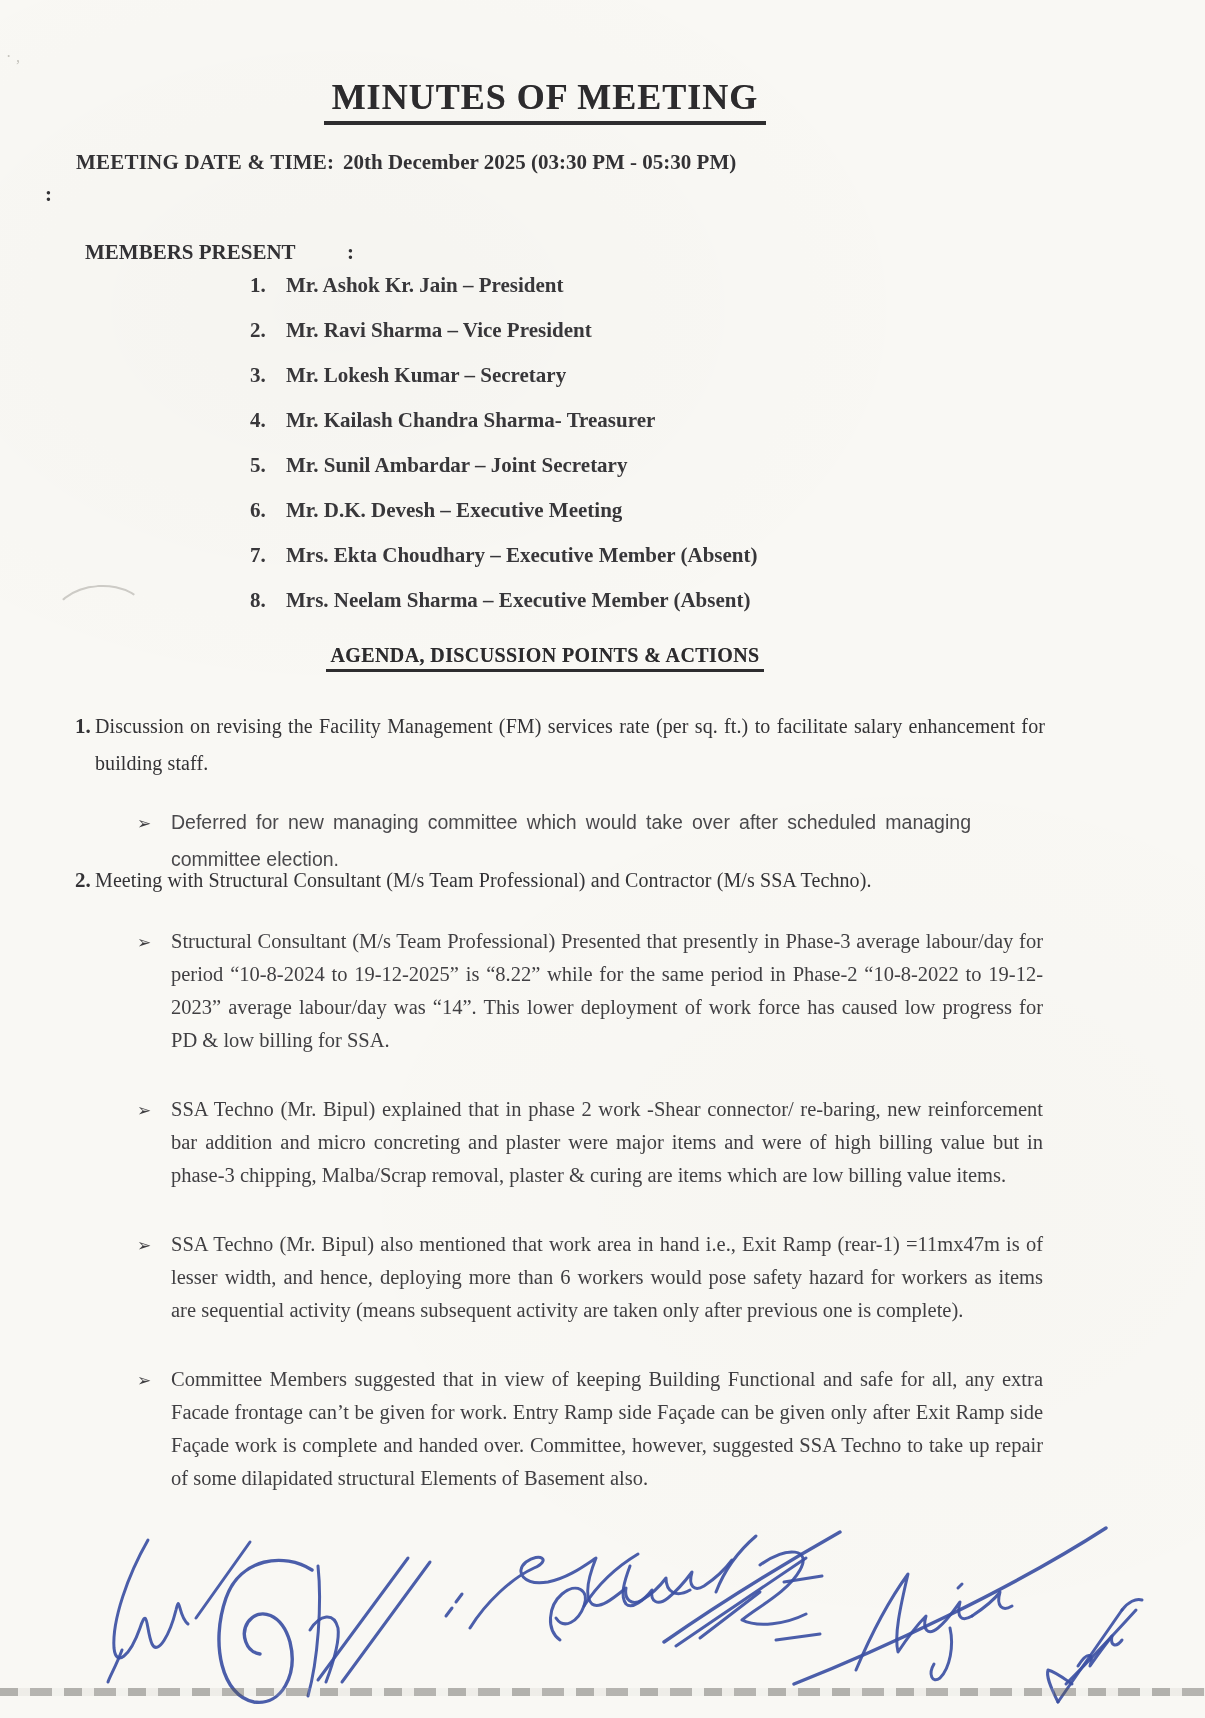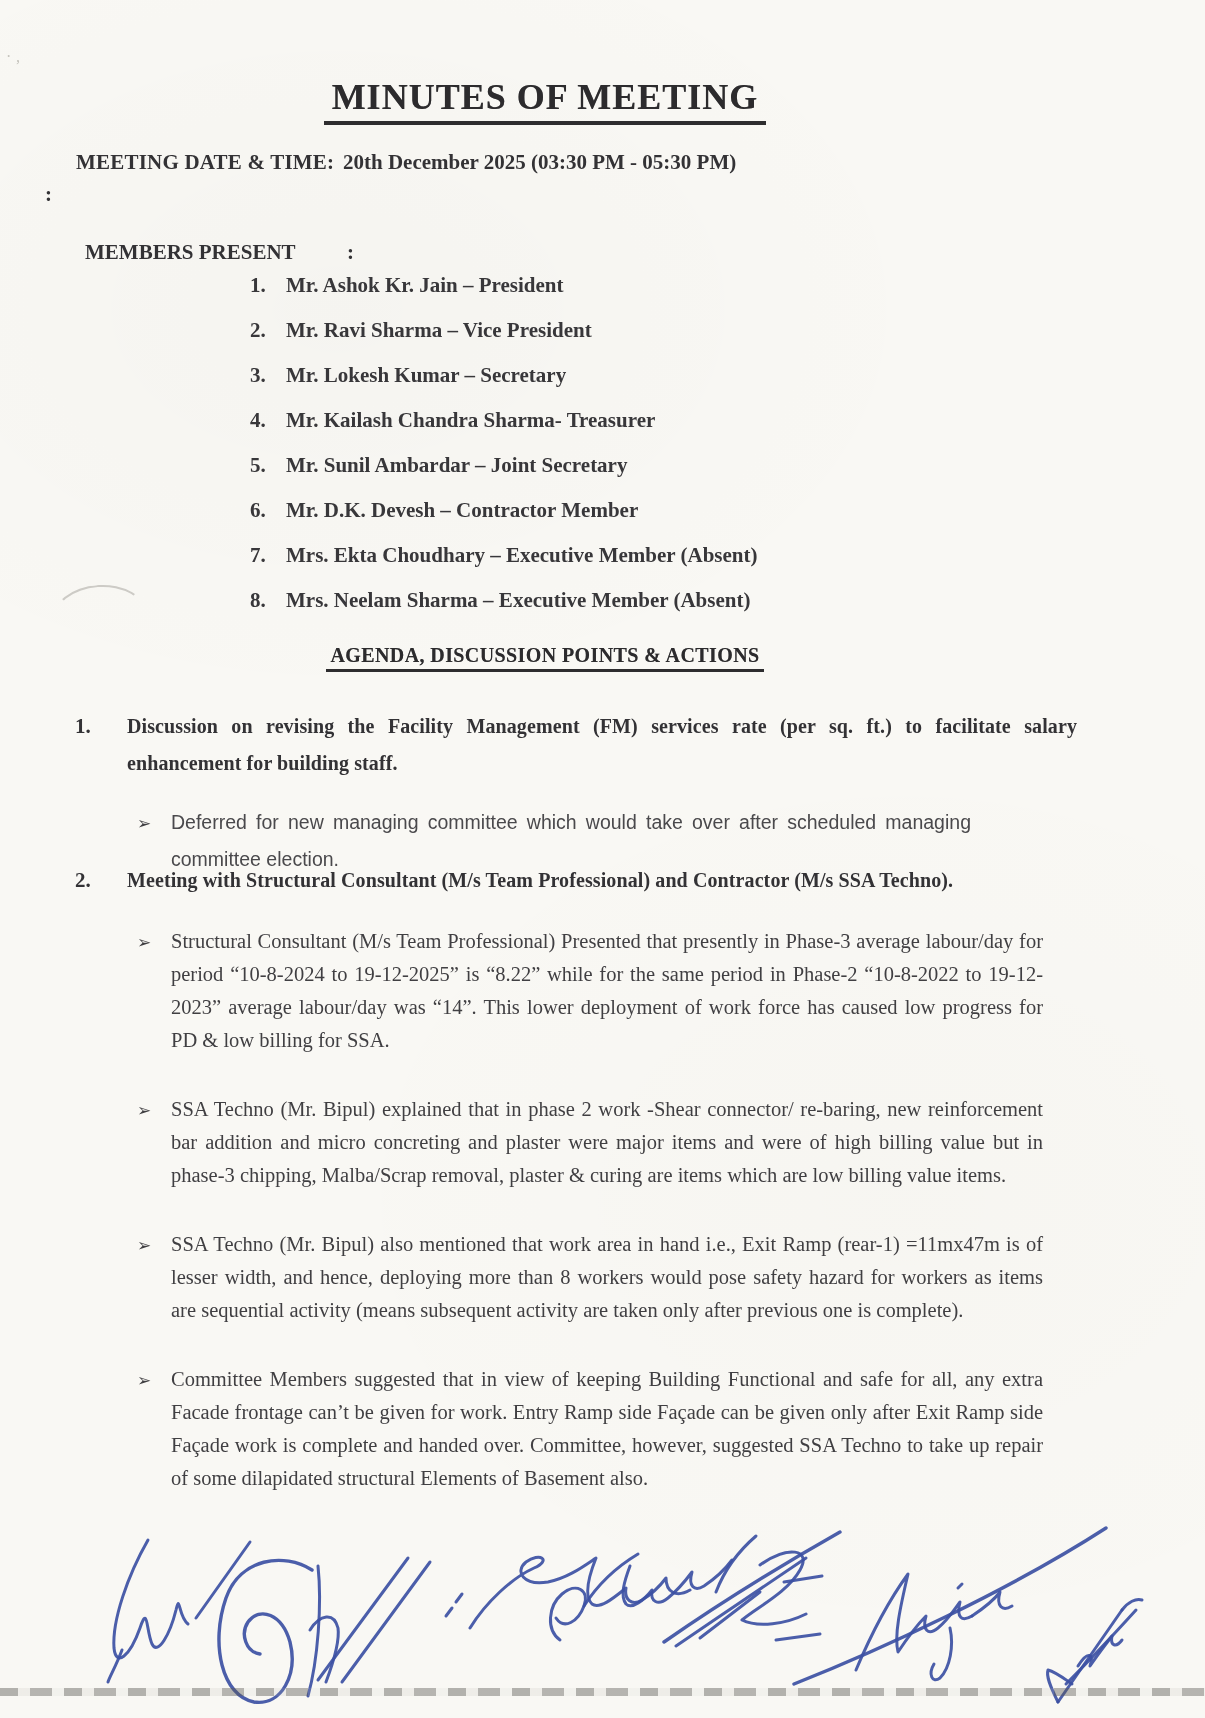--- a/index.html
+++ b/index.html
@@ -40,21 +40,21 @@
     display:inline-block;font-size:20px;font-weight:700;letter-spacing:.4px;color:var(--heading);
     border-bottom:3.5px solid #2e2d2f;padding:0 4px 2px 4px;
     text-shadow:0 0 .5px rgba(40,40,42,.5);
     text-align:center;
   }
   .aitem{position:absolute;left:75px;}
   .aitem-1{top:708px;}
   .aitem-2{top:862px;}
   .anum{position:absolute;left:0;top:0;font-weight:700;font-size:21px;color:#333235;line-height:37px;}
   .ahead{
-    margin-left:52px;font-weight:700;font-size:20px;line-height:37px;color:#333235;
+    margin-left:20px;font-weight:400;font-size:20px;line-height:37px;color:#333235;
     width:950px;text-align:justify;letter-spacing:.1px;
   }
   .ahead.oneline{white-space:nowrap;width:auto;}
   .bullets{margin-left:62px;margin-top:22px;}
   .aitem-2 .bullets{margin-top:26px;}
   .bullet{display:flex;margin-bottom:36px;}
   .bullet:last-child{margin-bottom:0;}
   .arw{width:34px;flex:none;font-size:17px;line-height:33px;color:#3f3e41;transform:translateY(1px);}
   .btext{width:872px;text-align:justify;font-size:20.5px;line-height:33px;color:#403f42;}
   .bullet.sans .btext{
@@ -120,21 +120,21 @@
     <li>
         <span class="mnum">4.</span>
         <span class="mtext">Mr. Kailash Chandra Sharma- Treasurer</span>
       </li>
     <li>
         <span class="mnum">5.</span>
         <span class="mtext">Mr. Sunil Ambardar – Joint Secretary</span>
       </li>
     <li>
         <span class="mnum">6.</span>
-        <span class="mtext">Mr. D.K. Devesh – Contractor Member</span>
+        <span class="mtext">Mr. D.K. Devesh – Executive Meeting</span>
       </li>
     <li>
         <span class="mnum">7.</span>
         <span class="mtext">Mrs. Ekta Choudhary – Executive Member (Absent)</span>
       </li>
     <li>
         <span class="mnum">8.</span>
         <span class="mtext">Mrs. Neelam Sharma – Executive Member (Absent)</span>
       </li>
   </ol>
@@ -163,21 +163,21 @@
       <div class="bullet">
         <span class="arw">➢</span>
         <div class="btext">Structural Consultant (M/s Team Professional) Presented that presently in Phase-3 average labour/day for period “10-8-2024 to 19-12-2025” is “8.22” while for the same period in Phase-2 “10-8-2022 to 19-12-2023” average labour/day was “14”. This lower deployment of work force has caused low progress for PD &amp; low billing for SSA.</div>
       </div>
       <div class="bullet">
         <span class="arw">➢</span>
         <div class="btext">SSA Techno (Mr. Bipul) explained that in phase 2 work -Shear connector/ re-baring, new reinforcement bar addition and micro concreting and plaster were major items and were of high billing value but in phase-3 chipping, Malba/Scrap removal, plaster &amp; curing are items which are low billing value items.</div>
       </div>
       <div class="bullet">
         <span class="arw">➢</span>
-        <div class="btext">SSA Techno (Mr. Bipul) also mentioned that work area in hand i.e., Exit Ramp (rear-1) =11mx47m is of lesser width, and hence, deploying more than 8 workers would pose safety hazard for workers as items are sequential activity (means subsequent activity are taken only after previous one is complete).</div>
+        <div class="btext">SSA Techno (Mr. Bipul) also mentioned that work area in hand i.e., Exit Ramp (rear-1) =11mx47m is of lesser width, and hence, deploying more than 6 workers would pose safety hazard for workers as items are sequential activity (means subsequent activity are taken only after previous one is complete).</div>
       </div>
       <div class="bullet">
         <span class="arw">➢</span>
         <div class="btext">Committee Members suggested that in view of keeping Building Functional and safe for all, any extra Facade frontage can’t be given for work. Entry Ramp side Façade can be given only after Exit Ramp side Façade work is complete and handed over. Committee, however, suggested SSA Techno to take up repair of some dilapidated structural Elements of Basement also.</div>
       </div>
     </div>
   </div>
 
   <svg class="sigs" viewBox="0 0 1205 248" xmlns="http://www.w3.org/2000/svg">
     <g>

